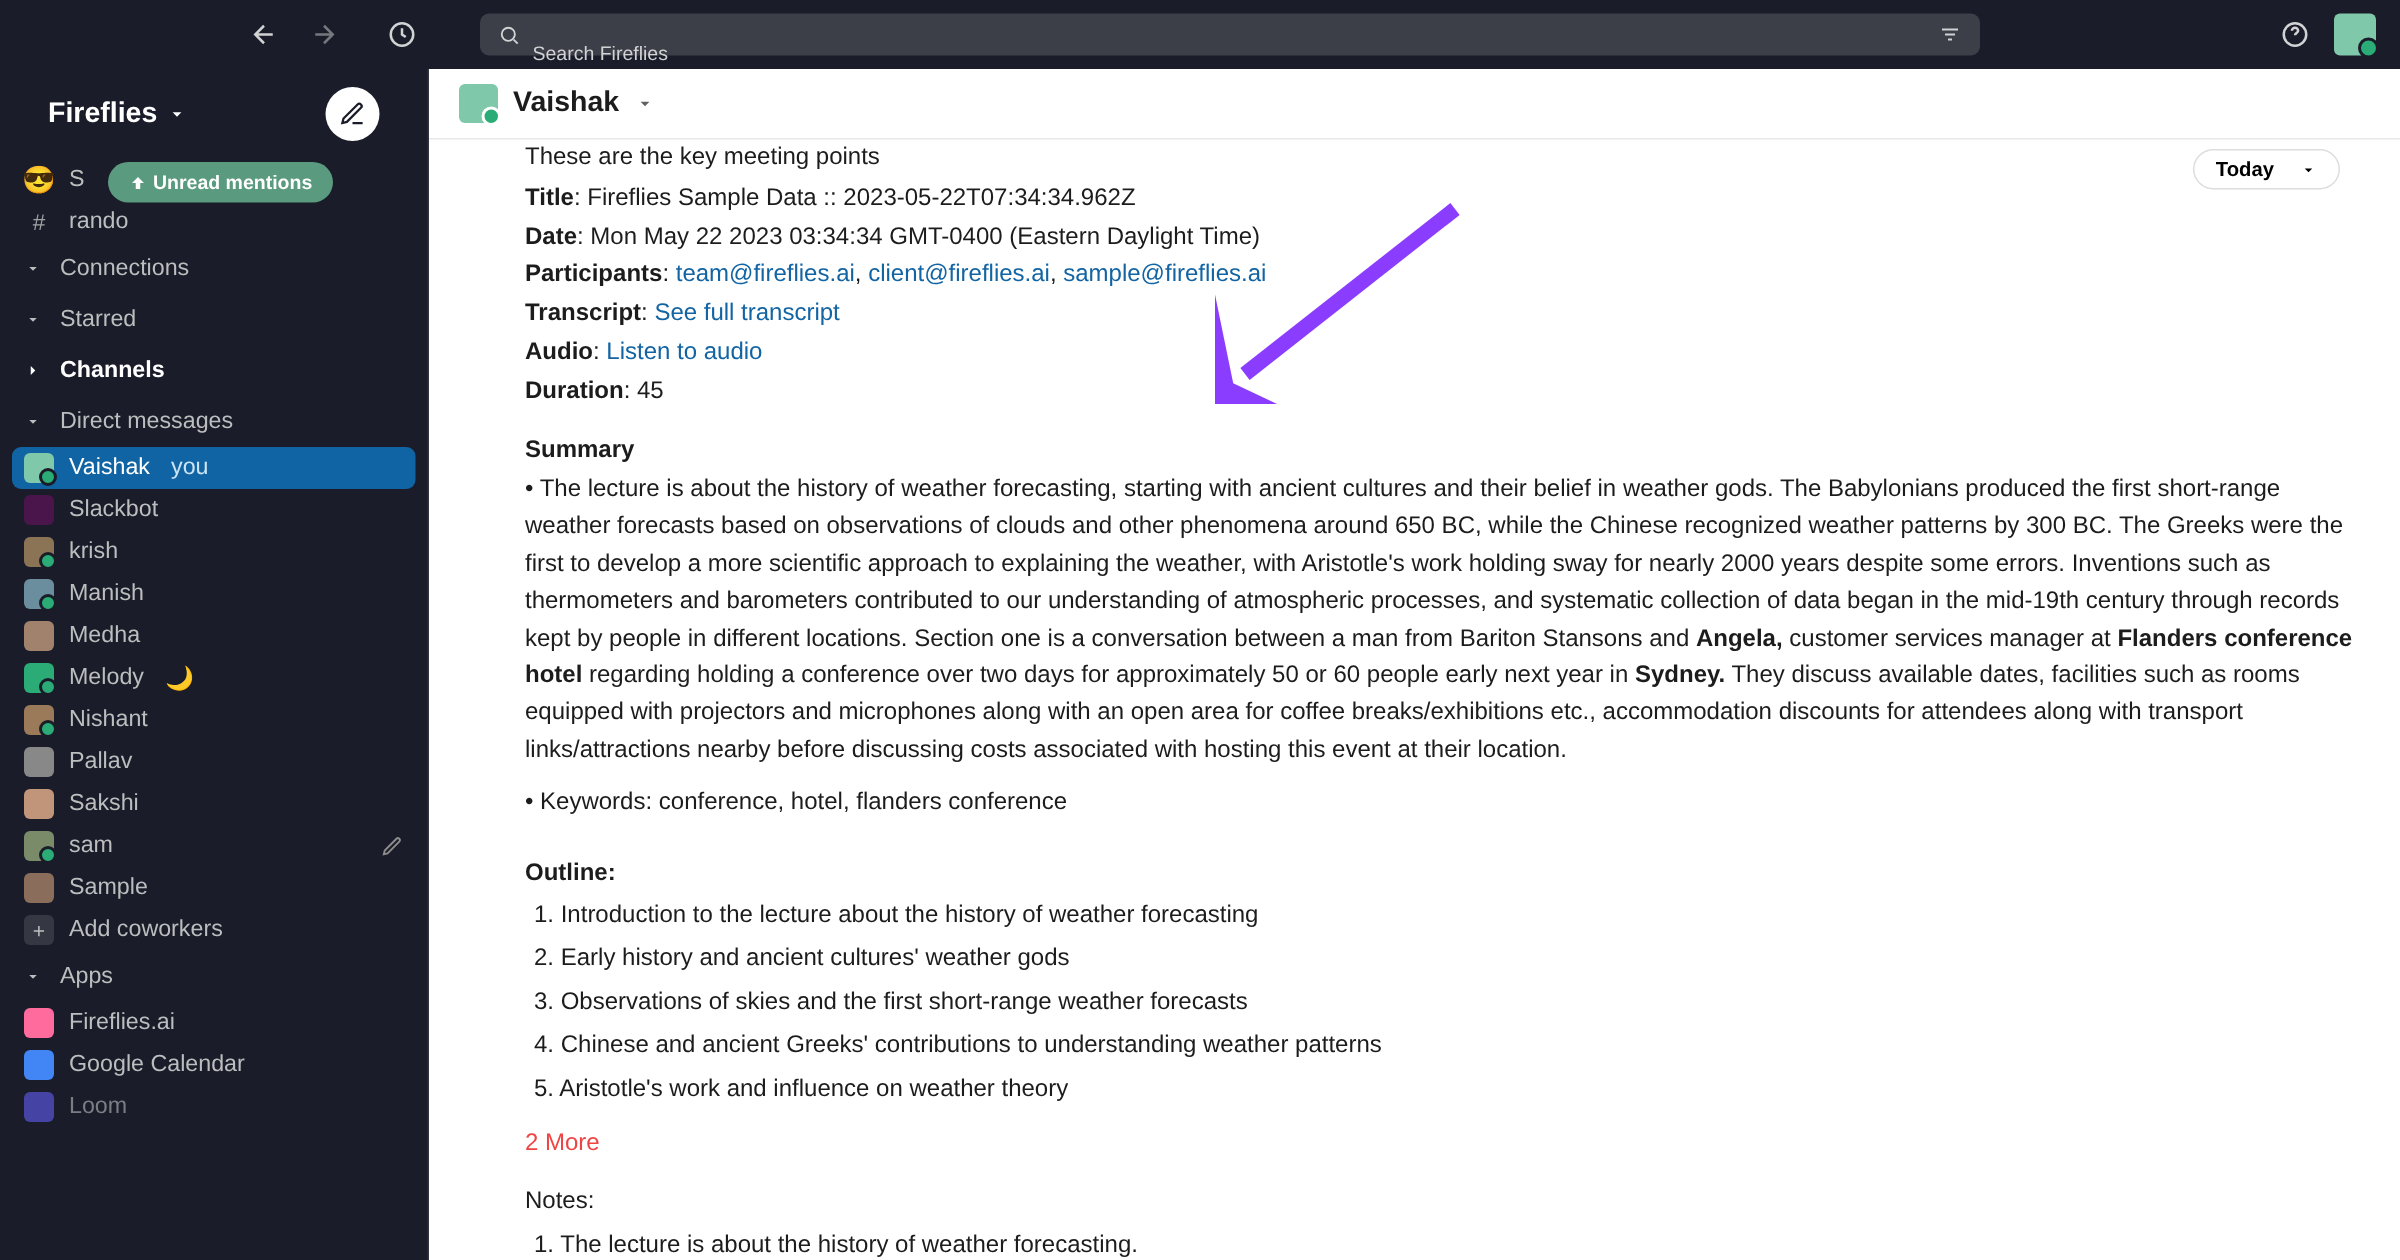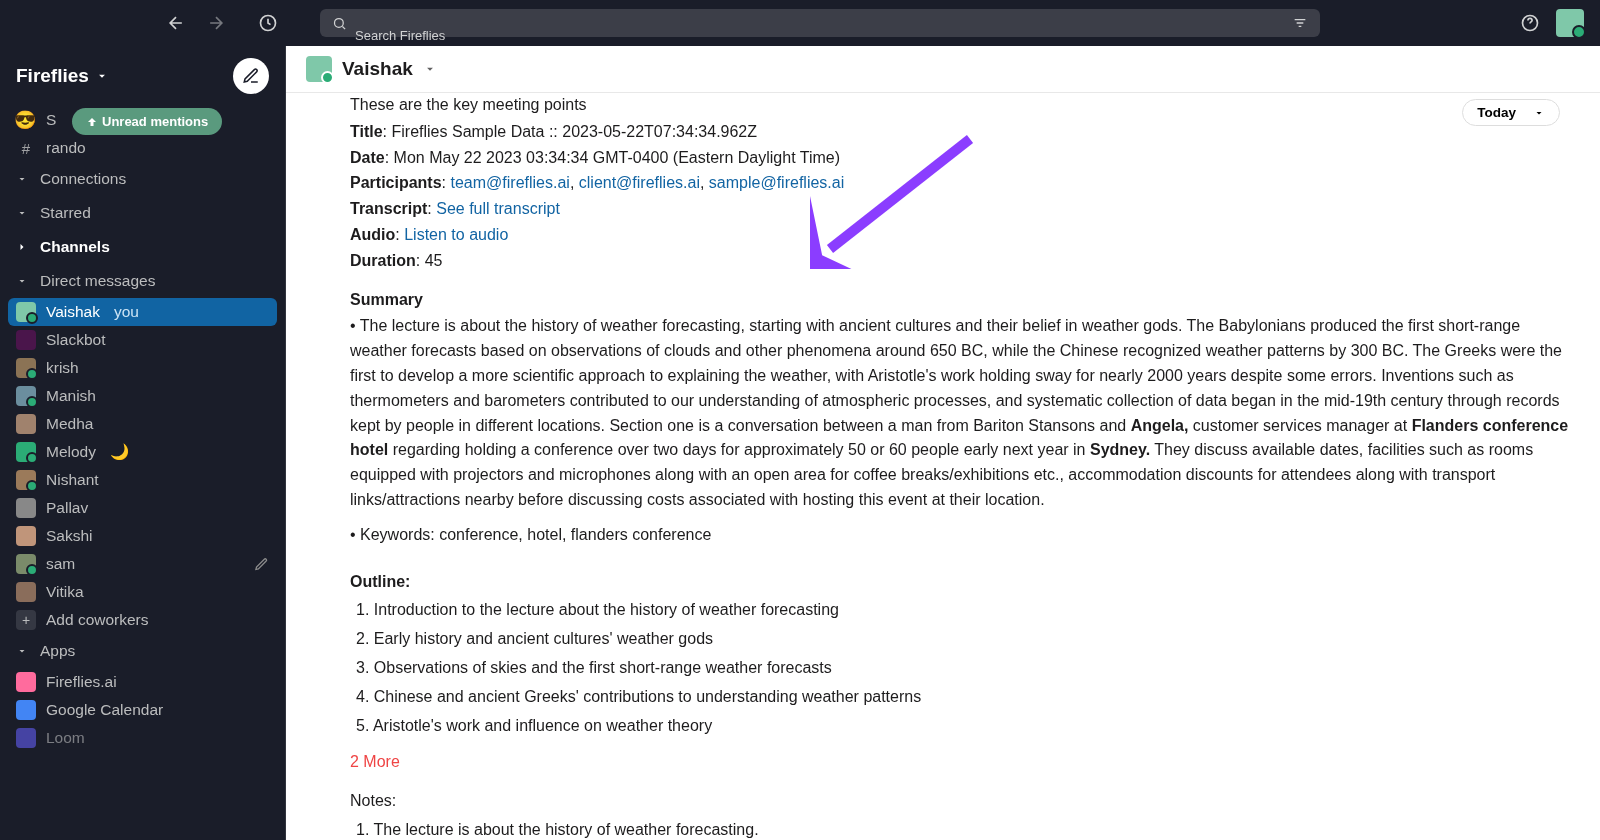--- a/index.html
+++ b/index.html
@@ -12,21 +12,21 @@
 .search-box { flex: 1; max-width: 1000px; background: rgba(255,255,255,0.15); border-radius: 6px; height: 28px; display: flex; align-items: center; padding: 0 12px; margin-left: 30px; }
 .search-icon { color: #d1d2d3; margin-right: 8px; display: flex; }
 .search-text { color: #d1d2d3; font-size: 13px; flex: 1; margin-top: 25px; }
 .filter-icon { color: #d1d2d3; display: flex; }
 .topbar-right { display: flex; align-items: center; gap: 16px; margin-left: auto; }
 .help-icon { color: #d1d2d3; display: flex; }
 .avatar-top { width: 28px; height: 28px; border-radius: 4px; background: #7fc8a9; position: relative; }
 .avatar-top::after { content: ""; position: absolute; bottom: -2px; right: -2px; width: 10px; height: 10px; background: #2bac76; border-radius: 50%; border: 2px solid #1a1d29; }
 .body-row { display: flex; flex: 1; overflow: hidden; }
 .sidebar { width: 286px; background: #1a1d29; color: #bcbdbe; display: flex; flex-direction: column; border-right: 1px solid rgba(255,255,255,0.1); }
-.workspace-header { display: flex; align-items: center; padding: 12px 16px; }
+.workspace-header { display: flex; align-items: center; padding: 12px 32px; }
 .workspace-name { color: #fff; font-weight: 900; font-size: 19px; }
 .workspace-chevron { margin-left: 6px; color: #fff; display: flex; }
 .compose-btn { margin-left: auto; width: 36px; height: 36px; background: #fff; border-radius: 50%; display: flex; align-items: center; justify-content: center; }
 .compose-btn svg { color: #1a1d29; }
 .unread-banner { margin: 4px 16px 8px 56px; background: #5a9a7e; color: #fff; border-radius: 24px; padding: 6px 14px; font-size: 13px; font-weight: 600; display: inline-flex; align-items: center; gap: 4px; width: fit-content; }
 .sb-list { flex: 1; overflow-y: auto; padding-bottom: 8px; }
 .sb-item { display: flex; align-items: center; padding: 3px 16px; font-size: 15.5px; gap: 10px; cursor: pointer; min-height: 28px; }
 .sb-item.section { font-size: 15.5px; padding: 8px 16px; }
 .sb-item.bold { color: #fff; font-weight: 700; }
 .sb-item.active { background: #1164a3; color: #fff; border-radius: 6px; margin: 0 8px; padding-left: 8px; }
@@ -219,21 +219,21 @@
             <div class="dm-avatar green" style="background:#7a8b6a"></div>
             <span>sam</span>
             <span style="margin-left:auto" class="edit-hover">
               <svg width="15" height="15" viewBox="0 0 24 24" fill="none" stroke="currentColor" stroke-width="2">
                 <path d="M16.5 3.5a2.1 2.1 0 0 1 3 3L7 19l-4 1 1-4Z"></path>
               </svg>
             </span>
           </div>
         <div class="sb-item">
             <div class="dm-avatar" style="background:#8a6d5b"></div>
-            <span>Vitika</span>
+            <span>Sample</span>
           </div>
 
         <div class="sb-item">
           <div class="add-square">+</div>
           <span>Add coworkers</span>
         </div>
 
         <div class="sb-item section">
           <span class="sb-caret">
               <svg width="12" height="12" viewBox="0 0 24 24" fill="currentColor">

